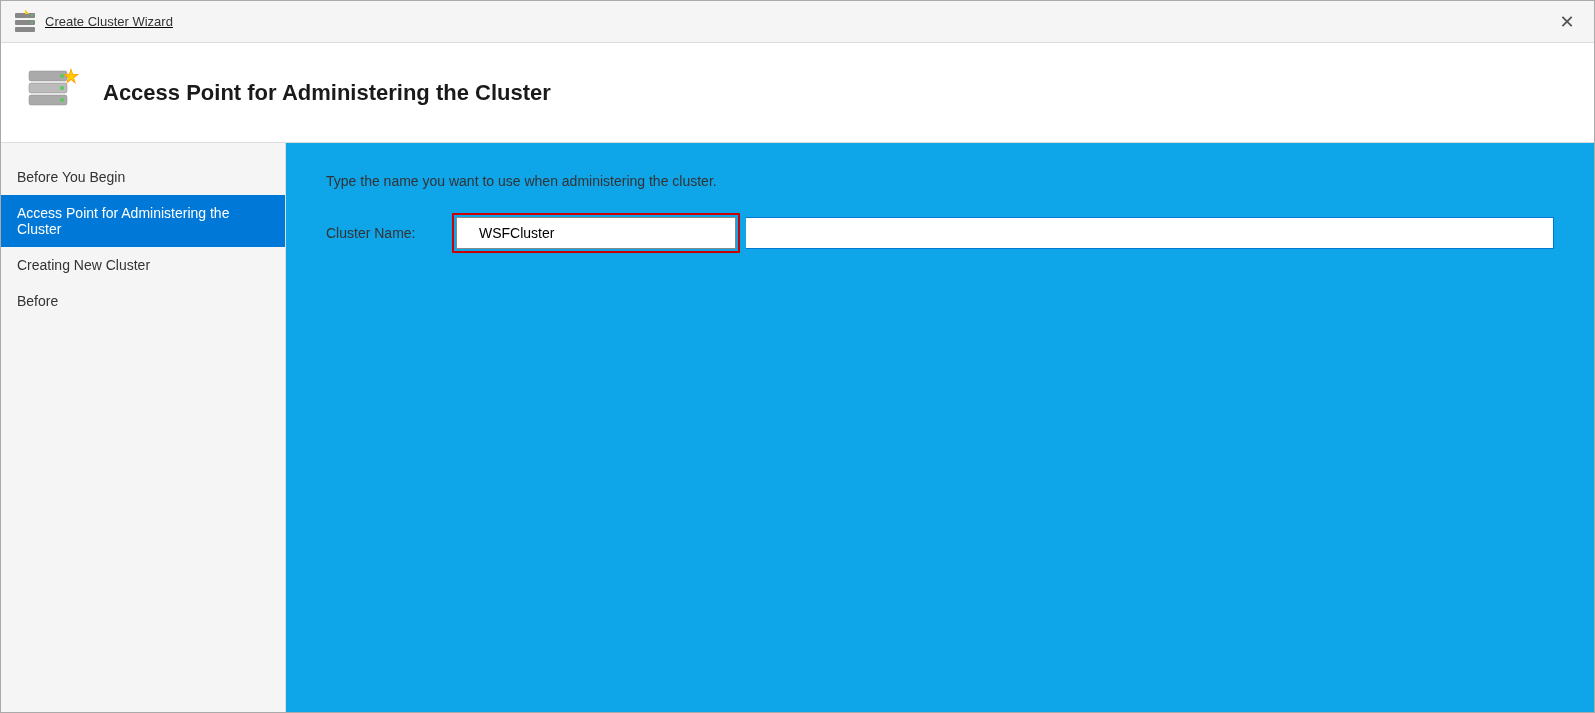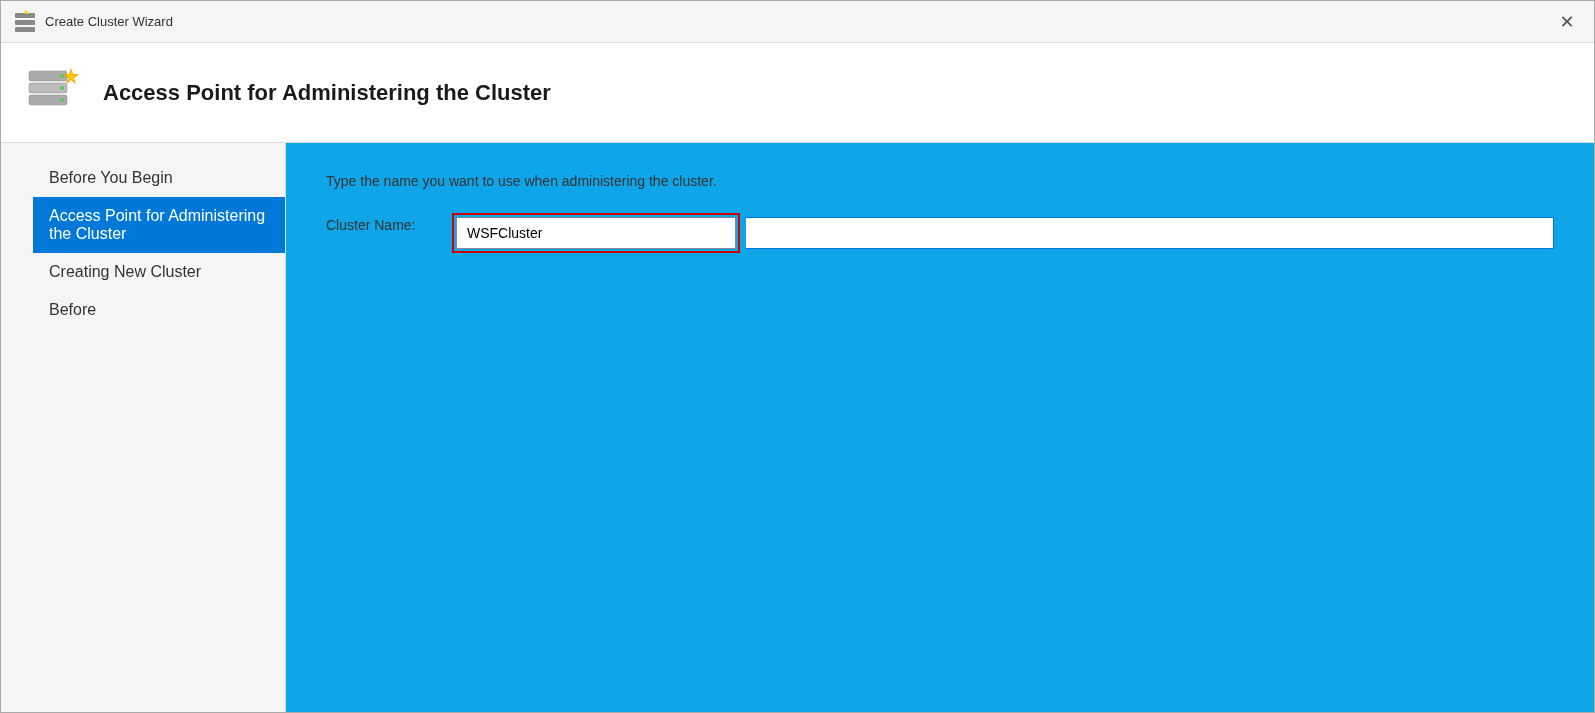--- a/index.html
+++ b/index.html
@@ -27,20 +27,21 @@
       align-items: center;
       justify-content: space-between;
       padding: 8px 12px;
       border-bottom: 1px solid #ddd;
       height: 42px;
     }
     .title-bar-left {
       display: flex;
       align-items: center;
       gap: 8px;
+      text-decoration: underline;
     }
     .title-icon {
       width: 24px;
       height: 24px;
     }
     .title-text {
       font-size: 13px;
       color: #333;
     }
     .close-btn {
@@ -76,60 +77,59 @@
     }
     .sidebar {
       width: 285px;
       background: #f5f5f5;
       padding: 16px 0;
       flex-shrink: 0;
       border-right: 1px solid #ddd;
     }
     .sidebar-item {
       padding: 10px 16px;
-      font-size: 16px;
+      font-size: 14px;
       color: #333;
       cursor: pointer;
-      margin-left: 32px;
     }
     .sidebar-item.active {
       background: #0078d7;
       color: white;
     }
     .main-content {
       flex: 1;
       padding: 30px 40px;
       background: #0ea5e9;
       overflow-y: auto;
     }
     .instruction-text {
       font-size: 14px;
       color: #333;
       margin-bottom: 28px;
     }
     .form-row {
       display: flex;
-      align-items: flex-start;
+      align-items: center;
       margin-bottom: 24px;
       gap: 10px;
     }
     .form-label {
       font-size: 14px;
       color: #333;
       white-space: nowrap;
       min-width: 120px;
     }
     .input-with-highlight {
       position: relative;
       display: flex;
       align-items: center;
     }
     .cluster-name-input {
       border: 1px solid #888;
-      padding: 5px 10px;
+      padding: 5px 22px;
       font-size: 14px;
       width: 280px;
       height: 32px;
       outline: none;
     }
     .red-outline {
       position: absolute;
       top: -4px;
       left: -4px;
       right: -4px;

